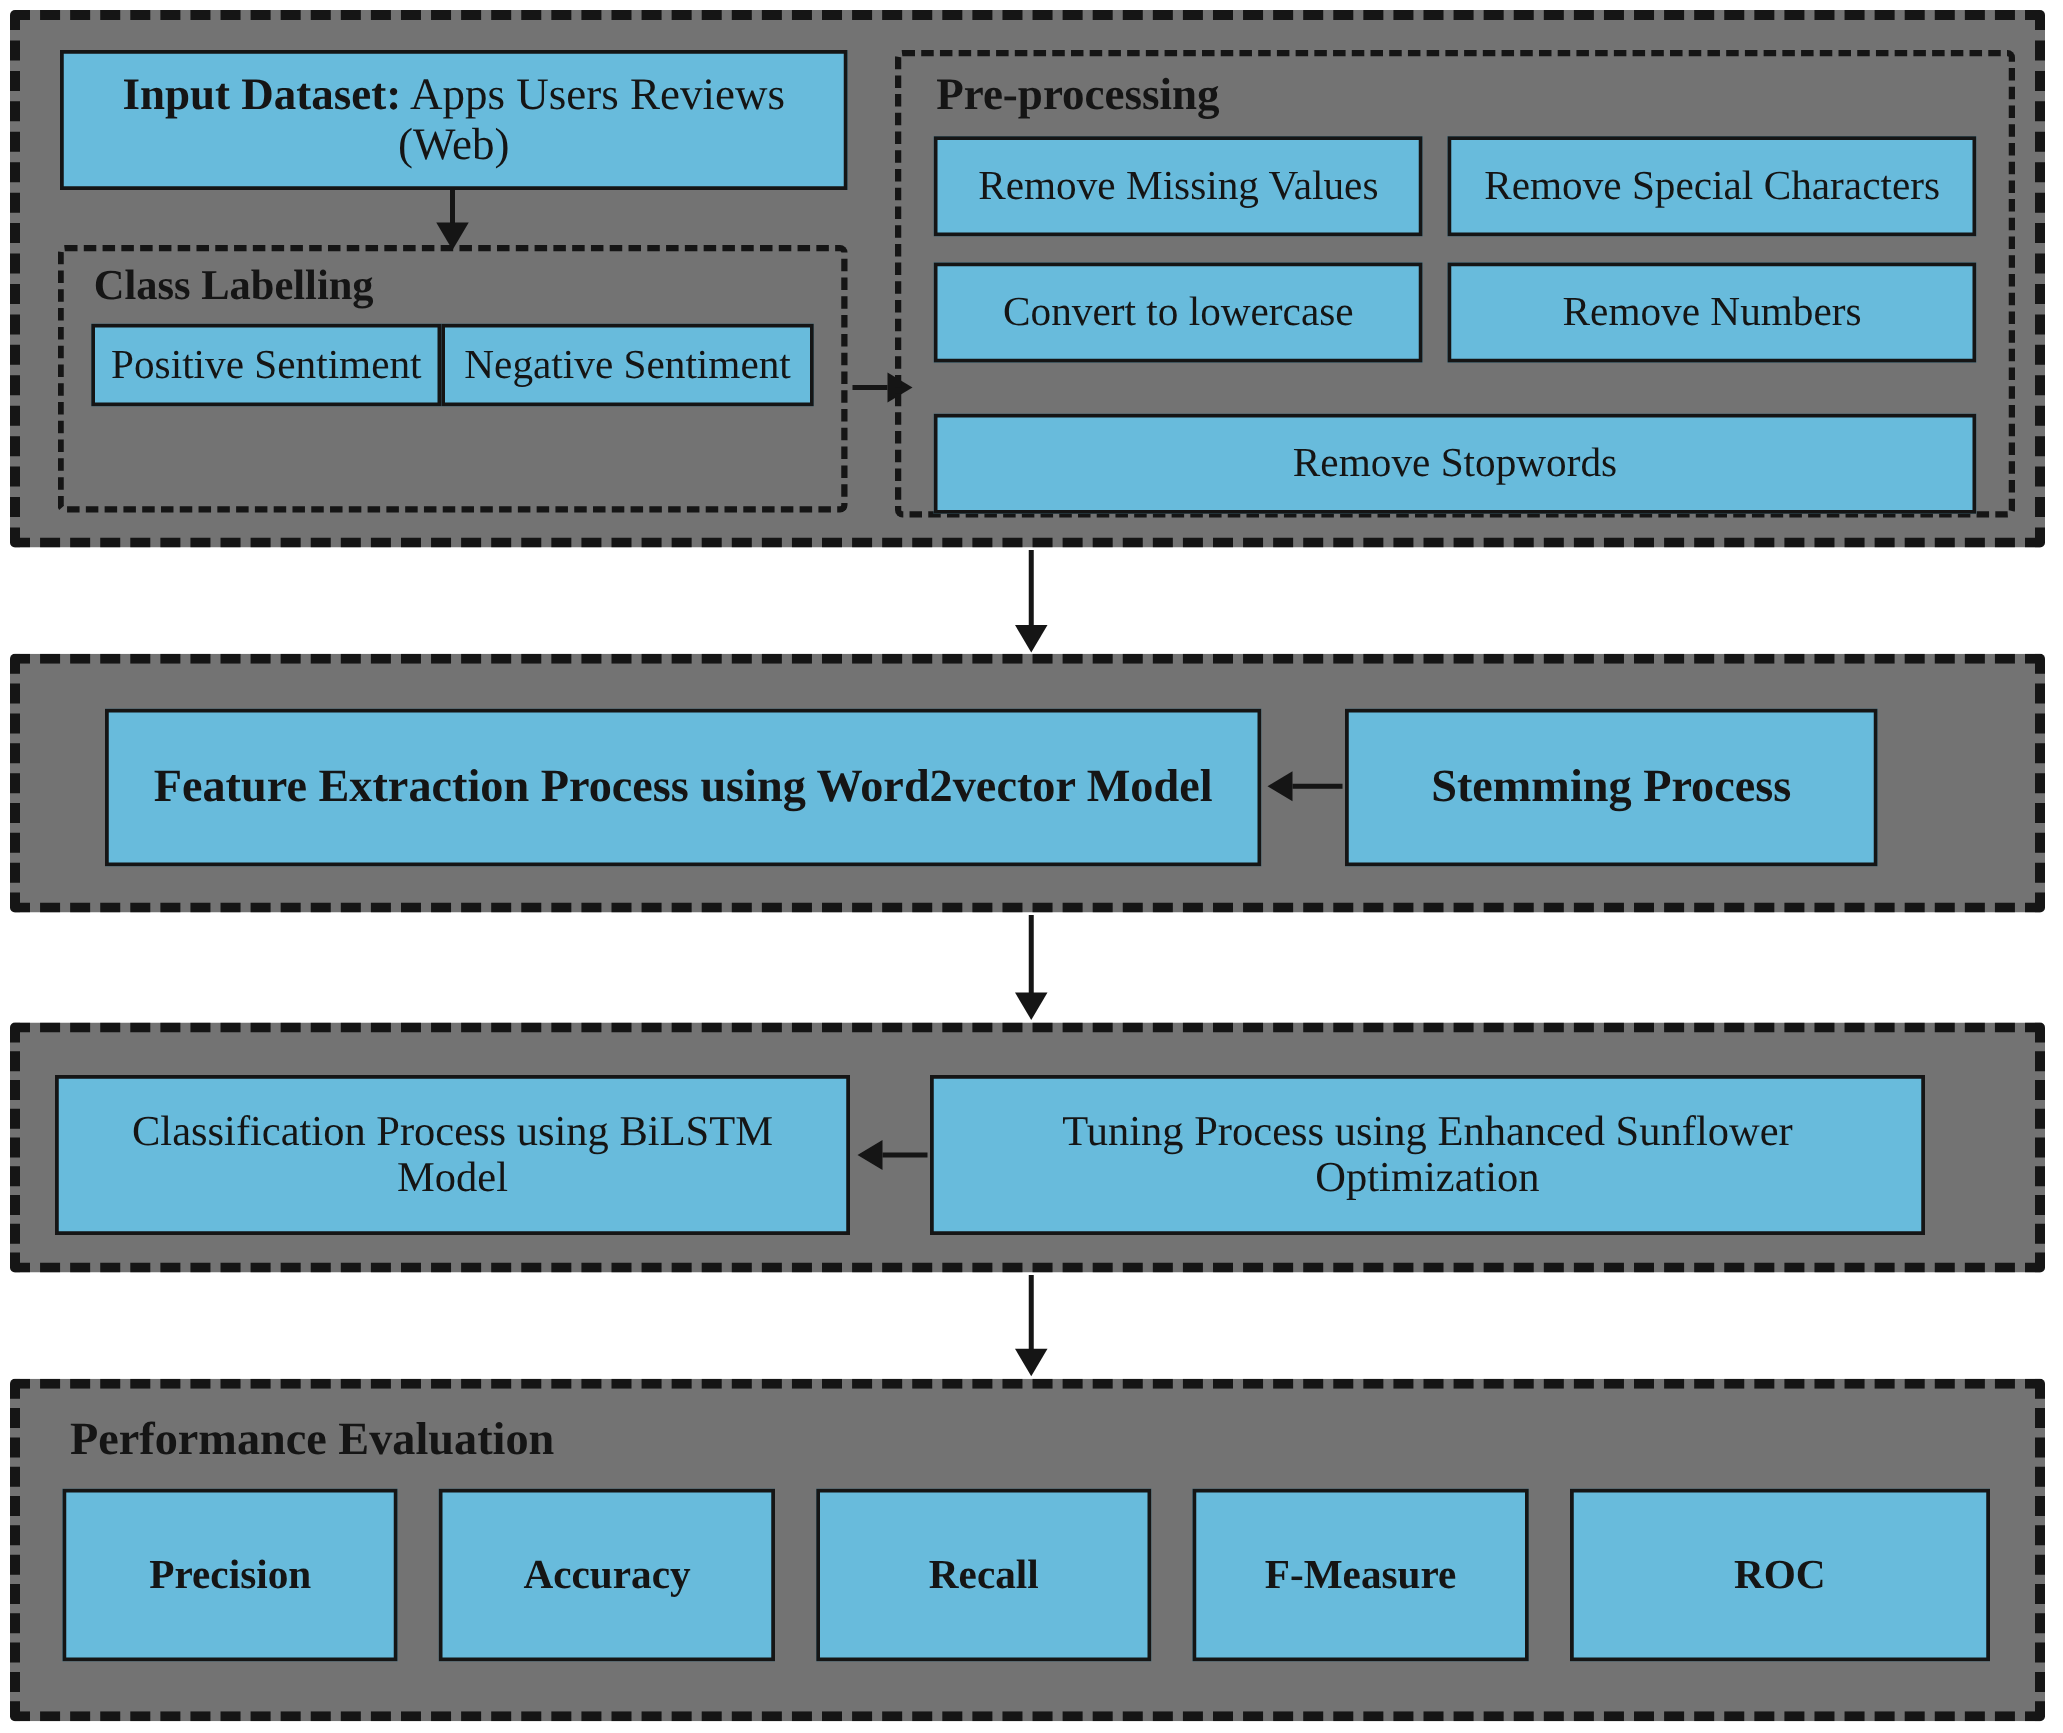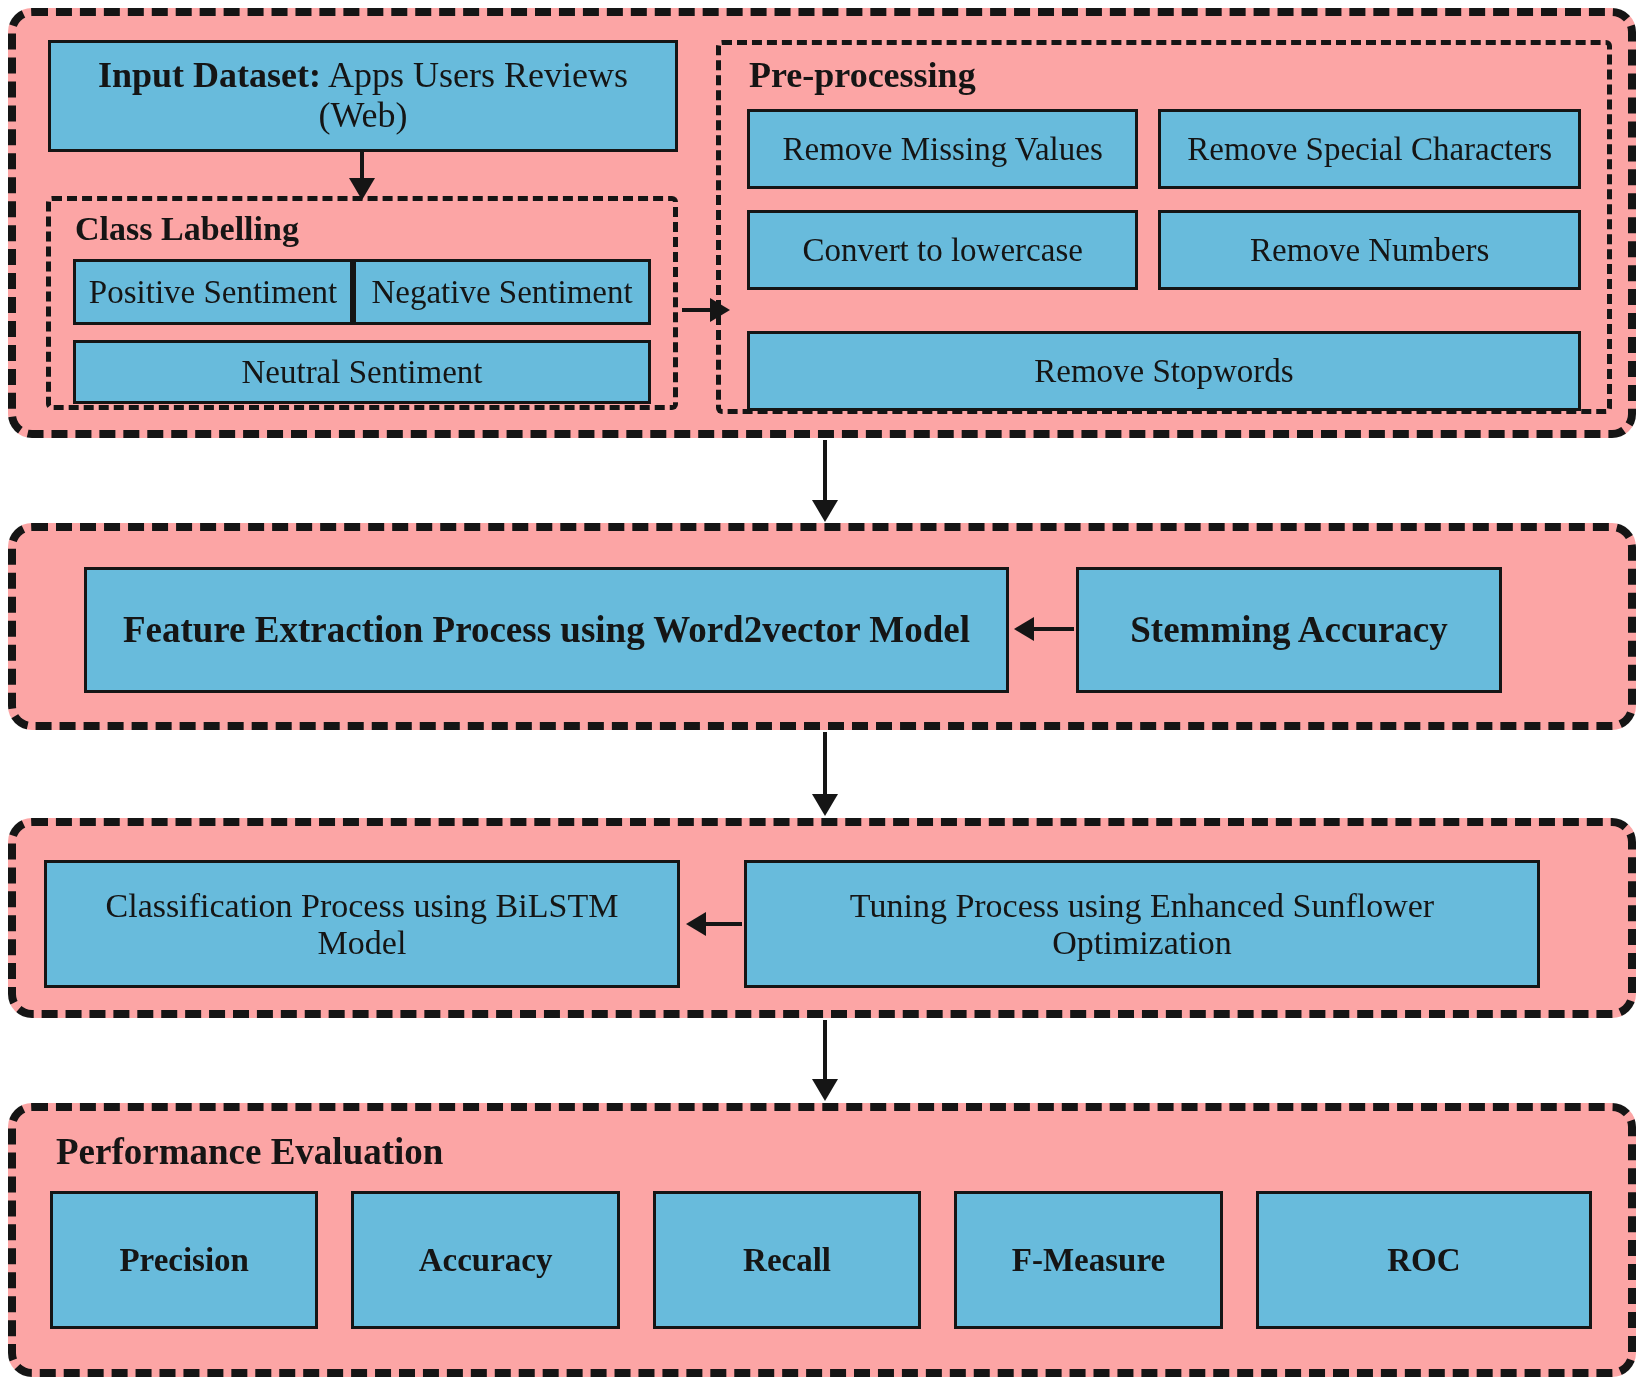--- a/index.html
+++ b/index.html
@@ -10,23 +10,23 @@
     background: #ffffff;
     font-family: "Liberation Serif", "DejaVu Serif", serif;
     color: #151515;
     overflow: hidden;
   }
 
   
   .stage {
     position: absolute;
     box-sizing: border-box;
-    background: #fca5a5;
+    background: #737373;
     border: 8px dashed #151515;
-    border-radius: 24px;
+    border-radius: 4px;
   }
   .subpanel {
     position: absolute;
     box-sizing: border-box;
     border: 5px dashed #151515;
     border-radius: 6px;
   }
   .bluebox {
     position: absolute;
     box-sizing: border-box;
@@ -136,21 +136,20 @@
 
     <div class="v-arrow" style="left:344px; top:136px; height:28px;"></div>
 
     <div class="subpanel" style="left:30px; top:180px; width:632px; height:214px;">
       <div class="panel-title" style="position:absolute; left:24px; top:8px; font-size:34px;">Class Labelling</div>
       <div class="cl-rows">
         <div class="cl-row1">
           <div class="bluebox rel" style="flex:1;">Positive Sentiment</div>
           <div class="bluebox rel" style="flex:1.07;">Negative Sentiment</div>
         </div>
-        <div class="bluebox rel cl-neutral">Neutral Sentiment</div>
       </div>
     </div>
 
     <div class="h-arrow-right" style="left:666px; top:292px; width:28px;"></div>
 
     <div class="subpanel" style="left:700px; top:24px; width:896px; height:374px;">
       <div class="panel-title" style="position:absolute; left:28px; top:10px;">Pre-processing</div>
       <div class="pp-grid">
         <div class="bluebox rel">Remove Missing Values</div>
         <div class="bluebox rel">Remove Special Characters</div>
@@ -159,21 +158,21 @@
         <div class="bluebox rel pp-span">Remove Stopwords</div>
       </div>
     </div>
   </div>
 
   <div class="v-arrow" style="left:823px; top:440px; height:62px;"></div>
 
   <div class="stage" style="left:8px; top:523px; width:1628px; height:207px;">
     <div class="bluebox bold" style="left:68px; top:36px; width:925px; height:126px; font-size:37px;">Feature Extraction Process using Word2vector Model</div>
     <div class="h-arrow-left" style="left:1018px; top:96px; width:40px;"></div>
-    <div class="bluebox bold" style="left:1060px; top:36px; width:426px; height:126px; font-size:37px;">Stemming Accuracy</div>
+    <div class="bluebox bold" style="left:1060px; top:36px; width:426px; height:126px; font-size:37px;">Stemming Process</div>
   </div>
 
   <div class="v-arrow" style="left:823px; top:732px; height:64px;"></div>
 
   <div class="stage" style="left:8px; top:818px; width:1628px; height:200px;">
     <div class="bluebox" style="left:28px; top:34px; width:636px; height:128px; font-size:34px;">Classification Process using BiLSTM Model</div>
     <div class="h-arrow-left" style="left:690px; top:96px; width:36px;"></div>
     <div class="bluebox" style="left:728px; top:34px; width:796px; height:128px; font-size:34px;">Tuning Process using Enhanced Sunflower Optimization</div>
   </div>
 

